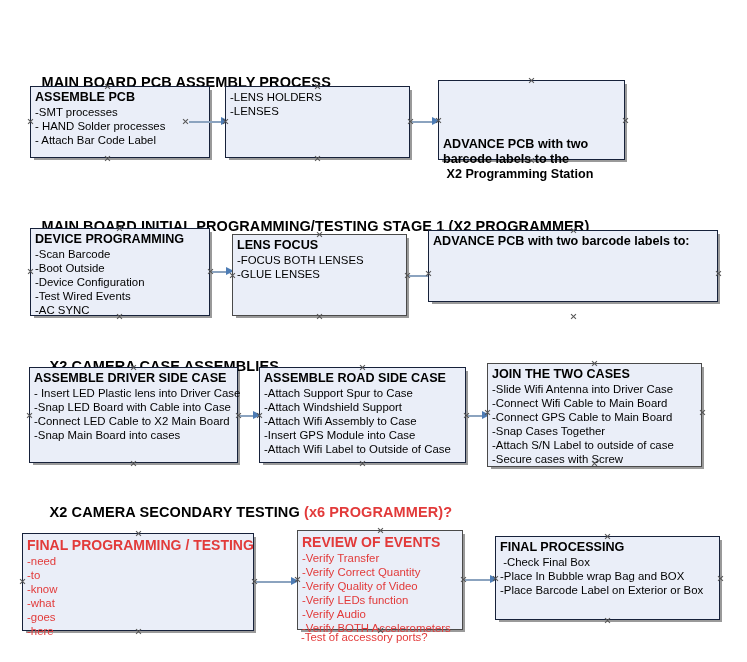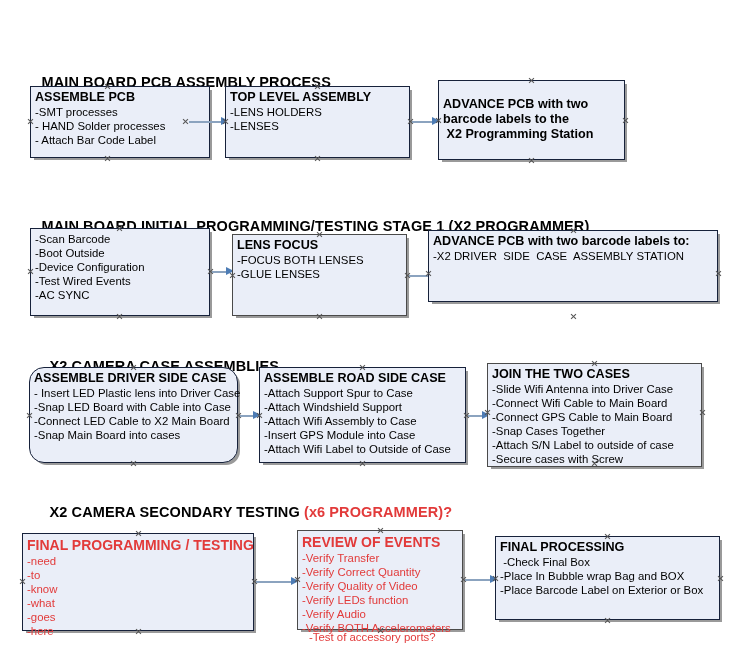--- a/index.html
+++ b/index.html
@@ -112,21 +112,20 @@
     border-top: 4.5px solid transparent;
     border-bottom: 4.5px solid transparent;
     border-left: 8px solid #4d7cb5;
   }
   .overflow-line {
     position: absolute;
     font-size: 11.4px;
     white-space: pre;
     color: #e23a3a;
     line-height: 1.23;
-    margin-left: 8px;
   }
 </style>
 </head>
 <body>
 
 <div id="canvas">
 
 
   <div class="section-head" style="left:25px; top:58px;">
     <span>MAIN BOARD PCB ASSEMBLY PROCESS</span>
@@ -145,53 +144,53 @@
   <div class="xmark" style="left:27px; top:118px;"></div>
   <div class="xmark" style="left:182px; top:118px;"></div>
 
   <div class="arrow" style="left:189px; top:117px; width:40px;">
     <div class="shaft"></div>
       <div class="head"></div>
   </div>
 
   <div class="box" style="left:225px; top:86px; width:185px; height:72px;">
     <div class="box-inner">
-      <span class="bx-title">TOP LEVEL ASSEMBLY</span>
       <span class="bx-line">-LENS HOLDERS</span>
       <span class="bx-line">-LENSES</span>
     </div>
   </div>
   <div class="xmark" style="left:314px; top:83px;"></div>
   <div class="xmark" style="left:314px; top:155px;"></div>
   <div class="xmark" style="left:222px; top:118px;"></div>
   <div class="xmark" style="left:407px; top:118px;"></div>
 
   <div class="arrow" style="left:412px; top:117px; width:28px;">
     <div class="shaft"></div>
       <div class="head"></div>
   </div>
 
   <div class="box" style="left:438px; top:80px; width:187px; height:80px;">
-    <div class="box-inner" style="padding-top:16px;">
+    <div class="box-inner" style="padding-top:16px;margin-top:40px;">
       <span class="bx-title">ADVANCE PCB with two</span>
       <span class="bx-title">barcode labels to the</span>
       <span class="bx-title"> X2 Programming Station</span>
     </div>
   </div>
   <div class="xmark" style="left:528px; top:77px;"></div>
   <div class="xmark" style="left:528px; top:157px;"></div>
   <div class="xmark" style="left:435px; top:117px;"></div>
   <div class="xmark" style="left:622px; top:117px;"></div>
 
   <div class="section-head" style="left:25px; top:202px;">
     <span>MAIN BOARD INITIAL PROGRAMMING/TESTING STAGE 1 (X2 PROGRAMMER)</span>
   </div>
 
   <div class="box" style="left:30px; top:228px; width:180px; height:88px;">
     <div class="box-inner">
+      <span class="bx-title">DEVICE PROGRAMMING</span>
       <span class="bx-line">-Scan Barcode</span>
       <span class="bx-line">-Boot Outside</span>
       <span class="bx-line">-Device Configuration</span>
       <span class="bx-line">-Test Wired Events</span>
       <span class="bx-line">-AC SYNC</span>
     </div>
   </div>
   <div class="xmark" style="left:116px; top:225px;"></div>
   <div class="xmark" style="left:116px; top:313px;"></div>
   <div class="xmark" style="left:27px; top:268px;"></div>
@@ -215,33 +214,32 @@
   <div class="xmark" style="left:404px; top:272px;"></div>
 
   <div class="arrow" style="left:409px; top:271px; width:28px;">
     <div class="shaft"></div>
       <div class="head"></div>
   </div>
 
   <div class="box" style="left:428px; top:230px; width:290px; height:72px;">
     <div class="box-inner">
       <span class="bx-title">ADVANCE PCB with two barcode labels to:</span>
-      <span class="bx-line">-X2 DRIVER  SIDE  CASE  ASSEMBLY STATION</span>
     </div>
   </div>
   <div class="xmark" style="left:570px; top:227px;"></div>
   <div class="xmark" style="left:570px; top:313px;"></div>
   <div class="xmark" style="left:425px; top:270px;"></div>
   <div class="xmark" style="left:715px; top:270px;"></div>
 
   <div class="section-head" style="left:33px; top:342px;">
     <span>X2 CAMERA CASE ASSEMBLIES</span>
   </div>
 
-  <div class="box" style="left:29px; top:367px; width:209px; height:96px;border-radius:15px;">
+  <div class="box" style="left:29px; top:367px; width:209px; height:96px;">
     <div class="box-inner">
       <span class="bx-title">ASSEMBLE DRIVER SIDE CASE</span>
       <span class="bx-line">- Insert LED Plastic lens into Driver Case</span>
       <span class="bx-line">-Snap LED Board with Cable into Case</span>
       <span class="bx-line">-Connect LED Cable to X2 Main Board</span>
       <span class="bx-line">-Snap Main Board into cases</span>
     </div>
   </div>
   <div class="xmark" style="left:130px; top:364px;"></div>
   <div class="xmark" style="left:130px; top:460px;"></div>

